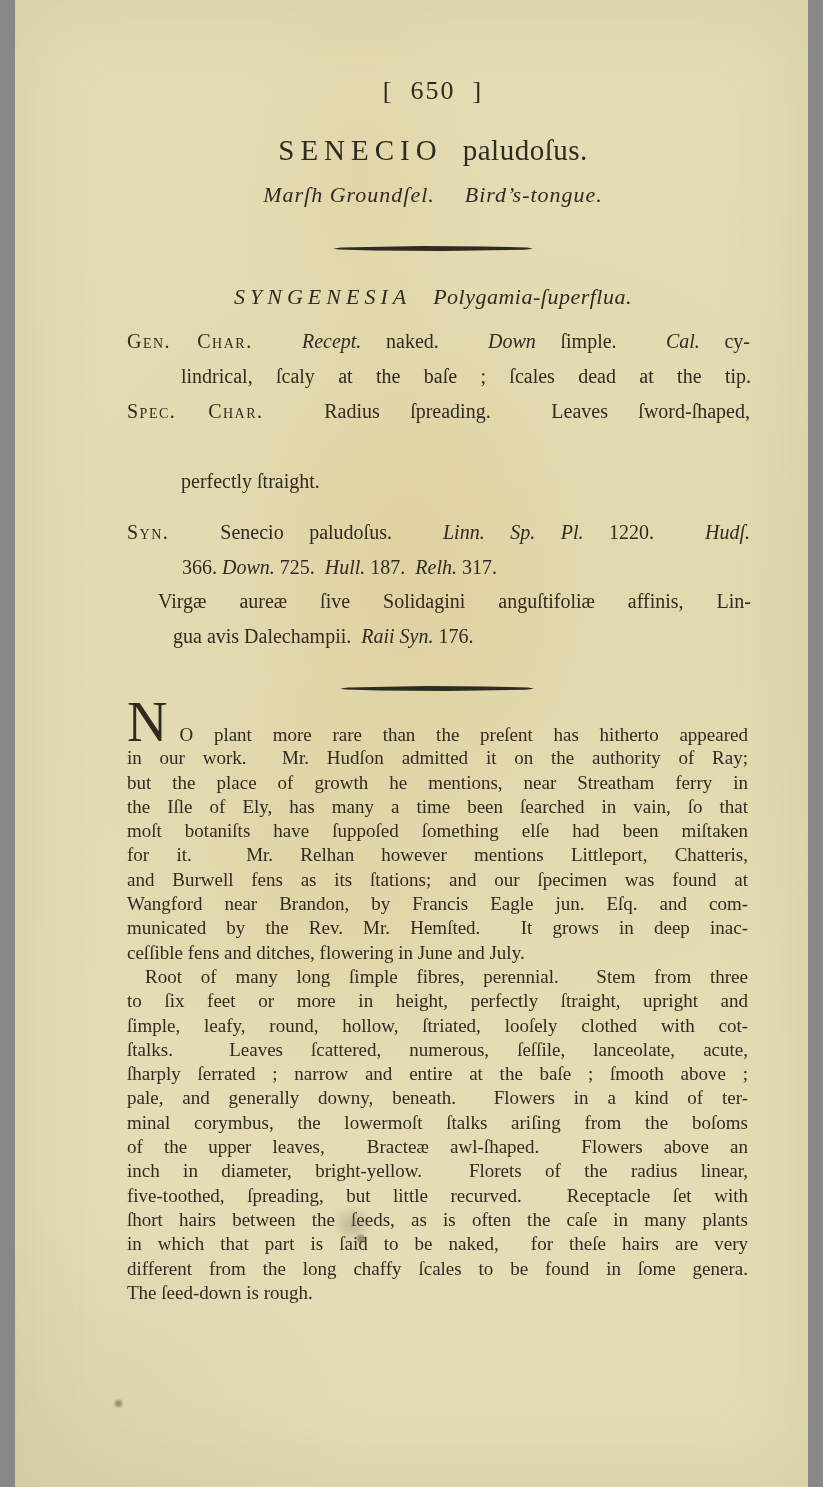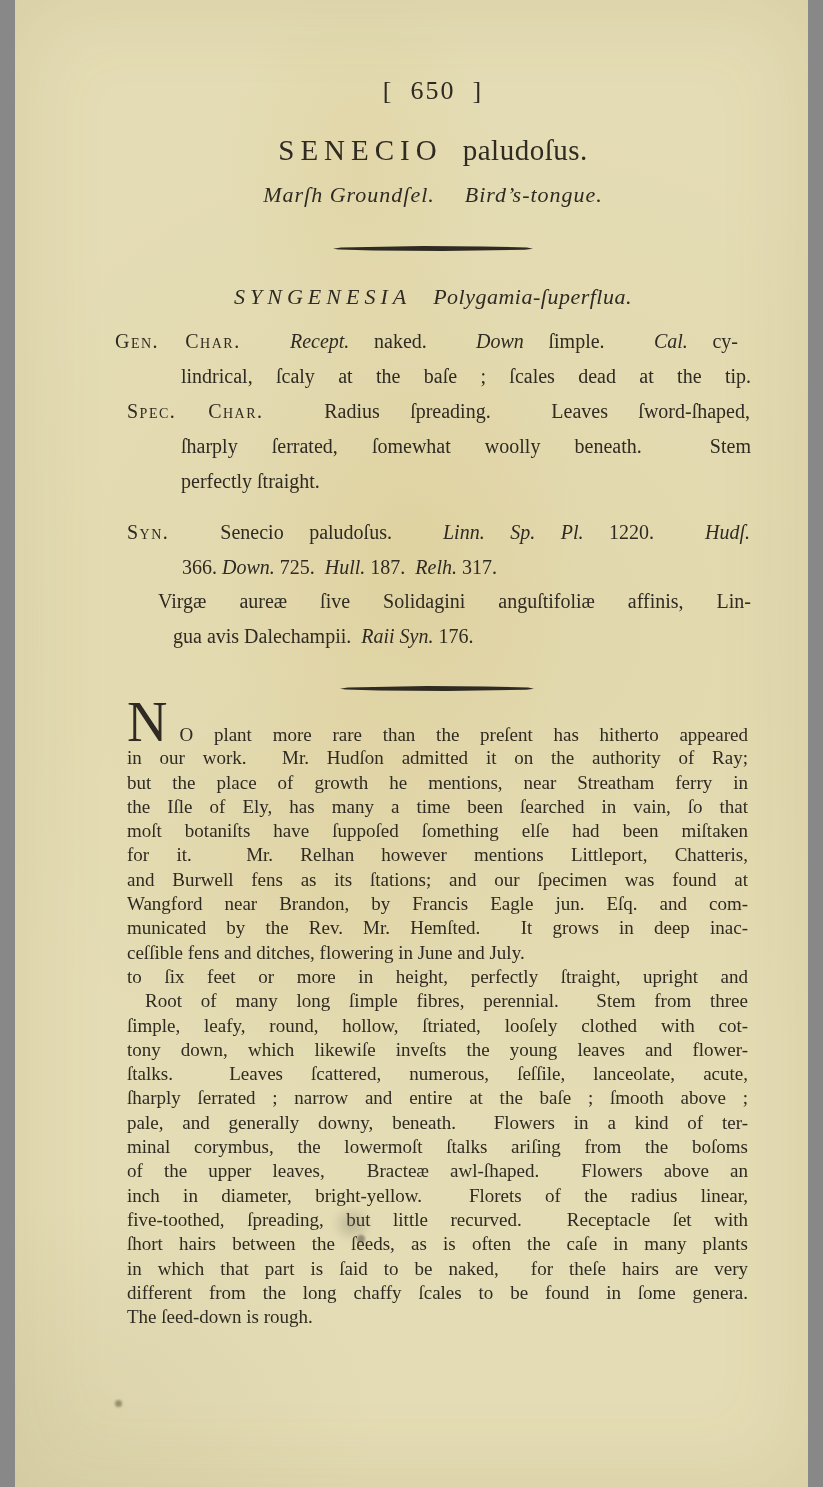--- a/index.html
+++ b/index.html
@@ -32,21 +32,21 @@
   #classname{letter-spacing:5px;margin-right:22px;}
   #ordername{letter-spacing:0.5px;}
   
   .rule{position:absolute;height:5px;background:#2f2a22;
     clip-path:polygon(0 55%,4% 28%,45% 0,75% 10%,97% 30%,100% 55%,96% 75%,55% 100%,20% 88%,3% 72%);}
   #rule1{top:246px;left:318px;width:200px;}
   #rule2{top:686px;left:325px;width:194px;}
   
   .sline{position:absolute;font-size:20px;line-height:24px;height:26px;white-space:pre-wrap;}
   .j{text-align:justify;text-align-last:justify;}
-  #gen1{top:329px;left:100px;width:623px;}
+  #gen1{top:329px;left:112px;width:623px;}
   #gen2{top:364px;left:166px;width:570px;}
   #spc1{top:399px;left:112px;width:623px;}
   #spc2{top:434px;left:166px;width:570px;}
   #spc3{top:469px;left:166px;}
   #syn1{top:520px;left:112px;width:623px;}
   #syn2{top:555px;left:167px;}
   #syn3{top:589px;left:143px;width:593px;}
   #syn4{top:624px;left:158px;}
   .run-r{font-style:normal;}
   .run-i{font-style:italic;}
@@ -81,21 +81,20 @@
   <div id="commonline" class="cline"><span id="cname1">Marſh Groundſel.</span><span id="cname2">Bird’s-tongue.</span></div>
 
   <div id="rule1" class="rule"></div>
 
   <div id="classline" class="cline"><span id="classname">SYNGENESIA</span><span id="ordername">Polygamia-ſuperflua.</span></div>
 
   <div id="gen1" class="sline j"><span class="run-sc">Gen. Char.</span><span class="run-r">&nbsp; </span><span class="run-i">Recept.</span><span class="run-r"> naked. &nbsp;</span><span class="run-i">Down</span><span class="run-r"> ſimple. &nbsp;</span><span class="run-i">Cal.</span><span class="run-r"> cy-</span></div>
   <div id="gen2" class="sline j"><span class="run-r">lindrical, ſcaly at the baſe ; ſcales dead at the tip.</span></div>
 
   <div id="spc1" class="sline j"><span class="run-sc">Spec. Char.</span><span class="run-r">&nbsp; Radius ſpreading. &nbsp;Leaves ſword-ſhaped,</span></div>
-  <div id="spc2" class="sline j"><span class="run-r">ſharply ſerrated, ſomewhat woolly beneath. &nbsp;Stem</span></div>
   <div id="spc3" class="sline"><span class="run-r">perfectly ſtraight.</span></div>
 
   <div id="syn1" class="sline j"><span class="run-sc">Syn.</span><span class="run-r">&nbsp; Senecio paludoſus. &nbsp;</span><span class="run-i">Linn. Sp. Pl.</span><span class="run-r"> 1220. &nbsp;</span><span class="run-i">Hudſ.</span></div>
   <div id="syn2" class="sline"><span class="run-r">366. </span><span class="run-i">Down.</span><span class="run-r"> 725. &nbsp;</span><span class="run-i">Hull.</span><span class="run-r"> 187. &nbsp;</span><span class="run-i">Relh.</span><span class="run-r"> 317.</span></div>
   <div id="syn3" class="sline j"><span class="run-r">Virgæ aureæ ſive Solidagini anguſtifoliæ affinis, Lin-</span></div>
   <div id="syn4" class="sline"><span class="run-r">gua avis Dalechampii. &nbsp;</span><span class="run-i">Raii Syn.</span><span class="run-r"> 176.</span></div>
 
   <div id="rule2" class="rule"></div>
 
   <div id="bodyblock">
@@ -105,24 +104,23 @@
         <div class="bline">but the place of growth he mentions, near Streatham ferry in</div>
         <div class="bline">the Iſle of Ely, has many a time been ſearched in vain, ſo that</div>
         <div class="bline">moſt botaniſts have ſuppoſed ſomething elſe had been miſtaken</div>
         <div class="bline">for it. &nbsp;Mr. Relhan however mentions Littleport, Chatteris,</div>
         <div class="bline">and Burwell fens as its ſtations; and our ſpecimen was found at</div>
         <div class="bline">Wangford near Brandon, by Francis Eagle jun. Eſq. and com-</div>
         <div class="bline">municated by the Rev. Mr. Hemſted. &nbsp;It grows in deep inac-</div>
         <div class="bline pl">ceſſible fens and ditches, flowering in June and July.</div>
       </div>
     <div id="para2">
+        <div class="bline ind">Root of many long ſimple fibres, perennial. &nbsp;Stem from three</div>
         <div class="bline">to ſix feet or more in height, perfectly ſtraight, upright and</div>
-        <div class="bline ind">Root of many long ſimple fibres, perennial. &nbsp;Stem from three</div>
         <div class="bline">ſimple, leafy, round, hollow, ſtriated, looſely clothed with cot-</div>
-        <div class="bline">tony down, which likewiſe inveſts the young leaves and flower-</div>
         <div class="bline">ſtalks. &nbsp;Leaves ſcattered, numerous, ſeſſile, lanceolate, acute,</div>
         <div class="bline">ſharply ſerrated ; narrow and entire at the baſe ; ſmooth above ;</div>
         <div class="bline">pale, and generally downy, beneath. &nbsp;Flowers in a kind of ter-</div>
         <div class="bline">minal corymbus, the lowermoſt ſtalks ariſing from the boſoms</div>
         <div class="bline">of the upper leaves, &nbsp;Bracteæ awl-ſhaped. &nbsp;Flowers above an</div>
         <div class="bline">inch in diameter, bright-yellow. &nbsp;Florets of the radius linear,</div>
         <div class="bline">five-toothed, ſpreading, but little recurved. &nbsp;Receptacle ſet with</div>
         <div class="bline">ſhort hairs between the ſeeds, as is often the caſe in many plants</div>
         <div class="bline">in which that part is ſaid to be naked, &nbsp;for theſe hairs are very</div>
         <div class="bline">different from the long chaffy ſcales to be found in ſome genera.</div>

